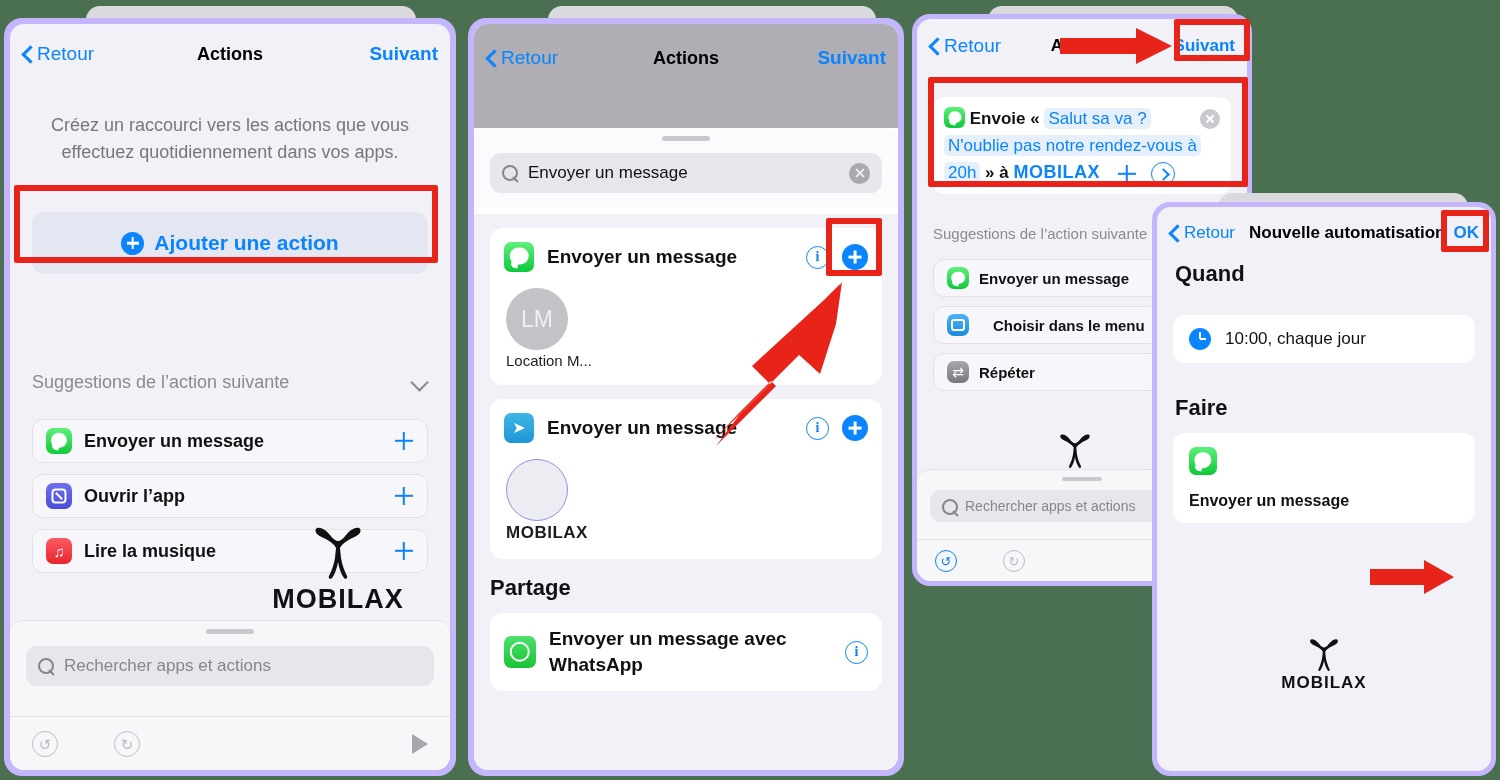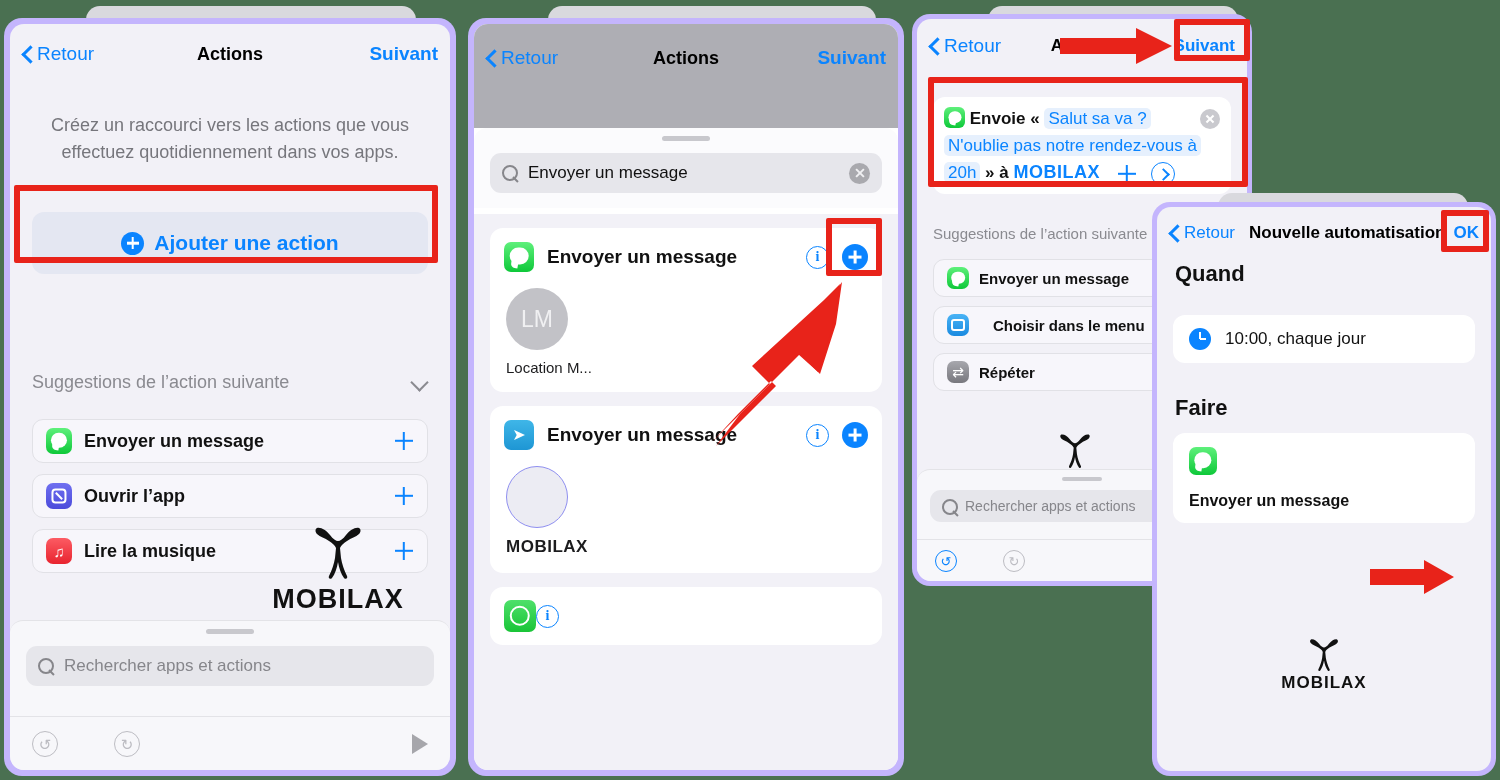--- a/index.html
+++ b/index.html
@@ -215,21 +215,21 @@
   .plus-blue:before{width:13px;height:2.8px;transform:translate(-50%,-50%);}
   .plus-blue:after{width:2.8px;height:13px;transform:translate(-50%,-50%);}
   .avatar {
     width:62px;height:62px;border-radius:50%;background:#c2c2c7;
     display:flex;align-items:center;justify-content:center;
     color:#f0f0f2;font-size:23px;
   }
   .ring {
     width:62px;height:62px;border-radius:50%;background:#ececf3;border:1.6px solid #8f8ff0;
   }
-  .res-sub { font-size:15px;color:#1c1c1e;margin-top:9px; }
+  .res-sub { font-size:15px;color:#1c1c1e;margin-top:2px; }
   .section-head { font-size:22px;font-weight:700;color:#111;margin:4px 16px 12px; }
 
   
   .msg-card {
     position:absolute; background:#fff; border-radius:12px;
     padding:8px 11px; font-size:17px; line-height:27px; color:#111;
   }
   .tok { color:#0a84ff; background:#e6f0fd; border-radius:5px; padding:1px 4px; }
   .gray-x { width:20px;height:20px;border-radius:50%;background:#c9c9ce;position:relative;display:inline-block;vertical-align:middle; }
   .gray-x:before,.gray-x:after{content:"";position:absolute;left:50%;top:50%;width:10px;height:2px;background:#fff;}
@@ -393,25 +393,27 @@
                 <span>i</span>
               </span>
             <span class="plus-blue"></span>
           </div>
           <div style="padding:16px 0 0 16px;">
             <div class="ring"></div>
             <div class="res-sub" style="font-weight:700;letter-spacing:.5px;font-size:17px;">MOBILAX</div>
           </div>
         </div>
 
+        <div class="section-head" style="margin-top:16px;">Partage</div>
 
         <div class="res-card" style="padding:13px 14px;display:flex;align-items:center;">
           <span class="app-icon ic-whatsapp" style="width:32px;height:32px;">
               <span class="wa"></span>
             </span>
+          <span style="flex:1;font-size:19px;font-weight:700;color:#111;margin-left:13px;line-height:26px;">Envoyer un message avec WhatsApp</span>
           <span class="info-i">
               <span>i</span>
             </span>
         </div>
       </div>
 
     </div>
   </div>
 
   <div class="behind-card" style="left:988px; top:6px; width:250px; height:26px;"></div>

